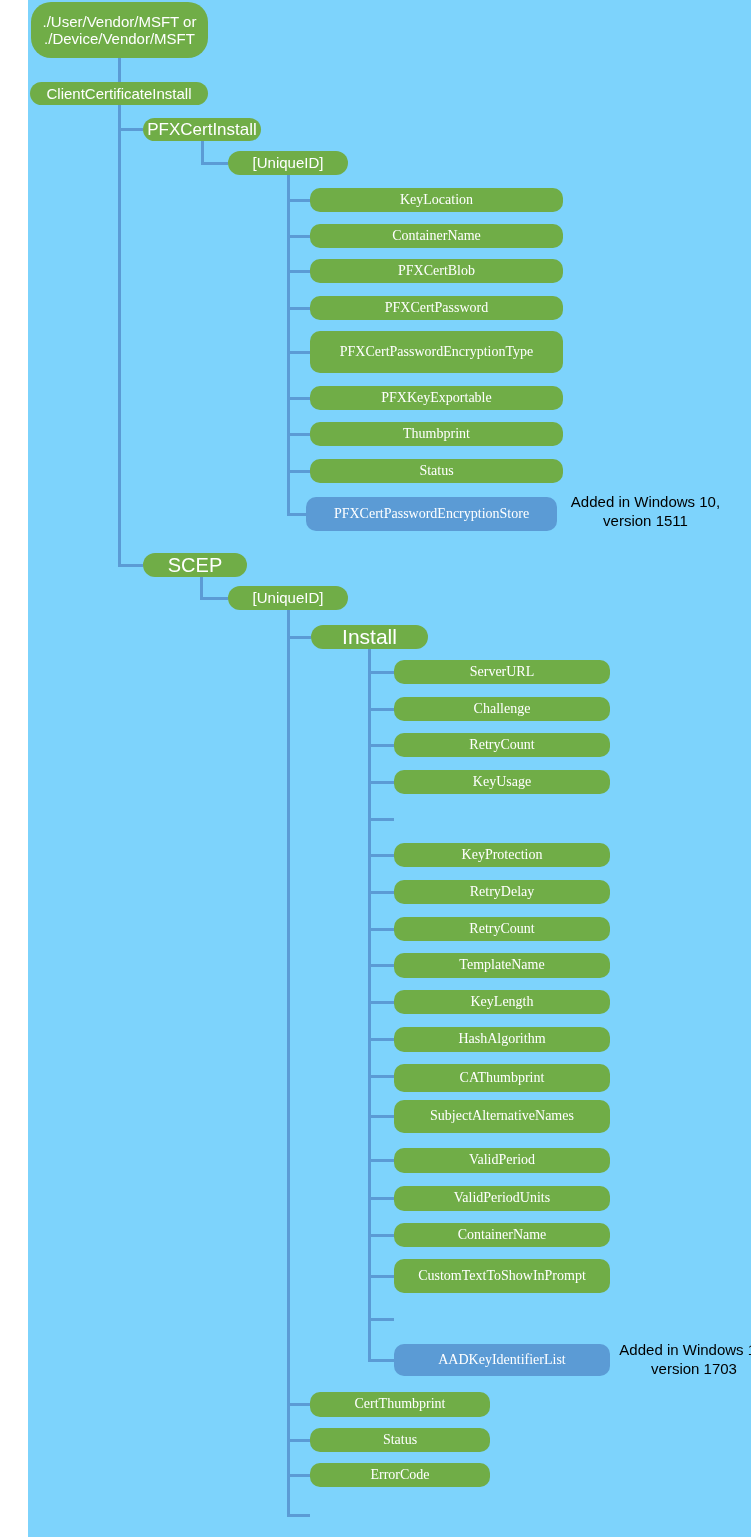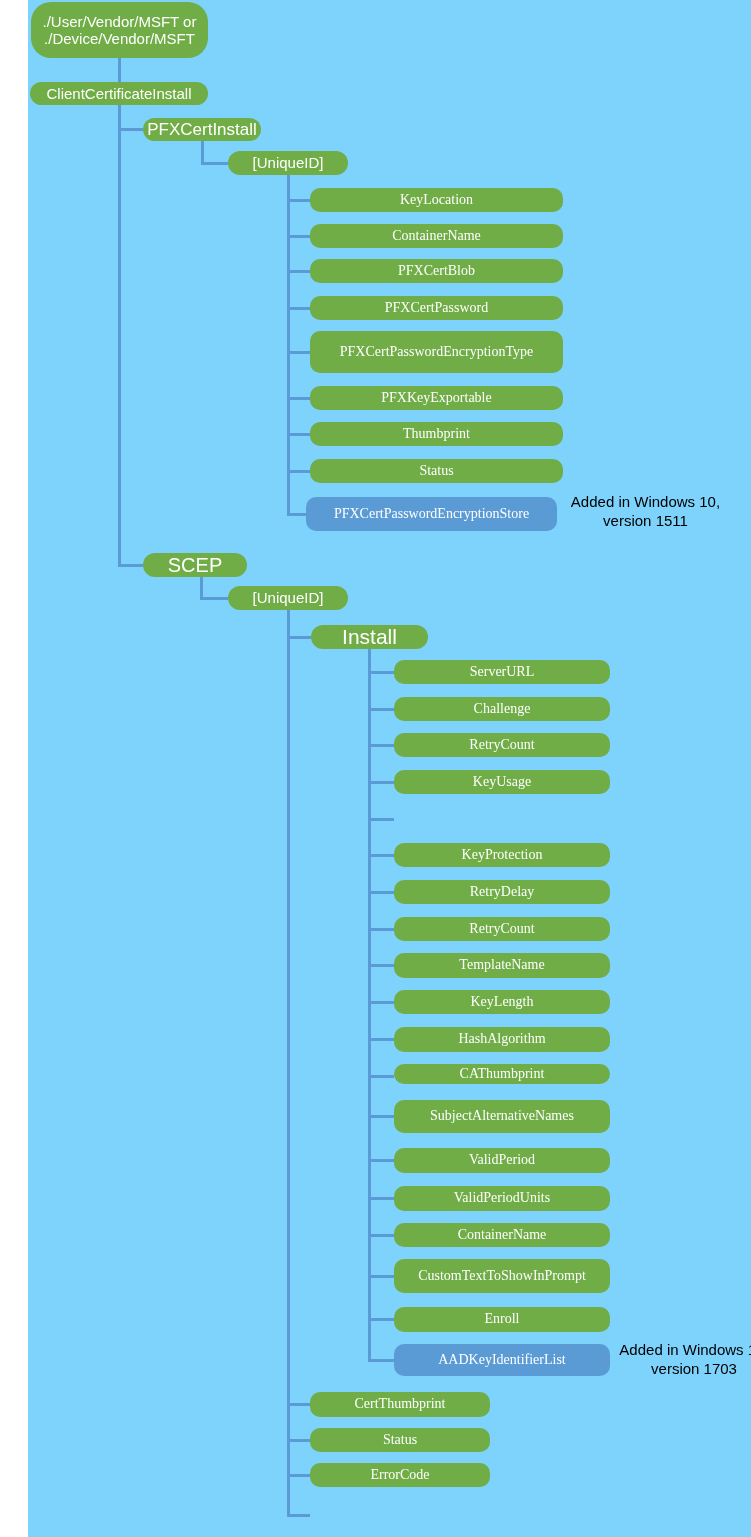--- a/index.html
+++ b/index.html
@@ -145,27 +145,26 @@
     <div class="node rect green" style="left: 366px; top: 660px; width: 216px; height: 24px;">ServerURL</div>
     <div class="node rect green" style="left: 366px; top: 697px; width: 216px; height: 24px;">Challenge</div>
     <div class="node rect green" style="left: 366px; top: 733px; width: 216px; height: 24px;">RetryCount</div>
     <div class="node rect green" style="left: 366px; top: 770px; width: 216px; height: 24px;">KeyUsage</div>
     <div class="node rect green" style="left: 366px; top: 843px; width: 216px; height: 24px;">KeyProtection</div>
     <div class="node rect green" style="left: 366px; top: 880px; width: 216px; height: 24px;">RetryDelay</div>
     <div class="node rect green" style="left: 366px; top: 917px; width: 216px; height: 24px;">RetryCount</div>
     <div class="node rect green" style="left: 366px; top: 953px; width: 216px; height: 25px;">TemplateName</div>
     <div class="node rect green" style="left: 366px; top: 990px; width: 216px; height: 24px;">KeyLength</div>
     <div class="node rect green" style="left: 366px; top: 1027px; width: 216px; height: 25px;">HashAlgorithm</div>
-    <div class="node rect green" style="left: 366px; top: 1064px; width: 216px; height: 20px;">CAThumbprint</div>
+    <div class="node rect green" style="left: 366px; top: 1064px; width: 216px; height: 28px;">CAThumbprint</div>
     <div class="node rect green" style="left: 366px; top: 1100px; width: 216px; height: 33px;">SubjectAlternativeNames</div>
     <div class="node rect green" style="left: 366px; top: 1148px; width: 216px; height: 25px;">ValidPeriod</div>
     <div class="node rect green" style="left: 366px; top: 1186px; width: 216px; height: 25px;">ValidPeriodUnits</div>
     <div class="node rect green" style="left: 366px; top: 1223px; width: 216px; height: 24px;">ContainerName</div>
     <div class="node rect green" style="left: 366px; top: 1259px; width: 216px; height: 34px;">CustomTextToShowInPrompt</div>
-    <div class="node rect green" style="left: 366px; top: 1307px; width: 216px; height: 25px;">Enroll</div>
     <div class="node rect blue" style="left: 366px; top: 1344px; width: 216px; height: 32px;">AADKeyIdentifierList</div>
     <div class="node rect green" style="left: 282px; top: 1392px; width: 180px; height: 25px;">CertThumbprint</div>
     <div class="node rect green" style="left: 282px; top: 1428px; width: 180px; height: 24px;">Status</div>
     <div class="node rect green" style="left: 282px; top: 1463px; width: 180px; height: 24px;">ErrorCode</div>
     <div class="annotation" style="left: 520px; top: 492px; width: 195px;">Added in Windows 10,
 version 1511</div>
     <div class="annotation" style="left: 576px; top: 1340px; width: 180px;">Added in Windows 10,
 version 1703</div>
   </div>
 

